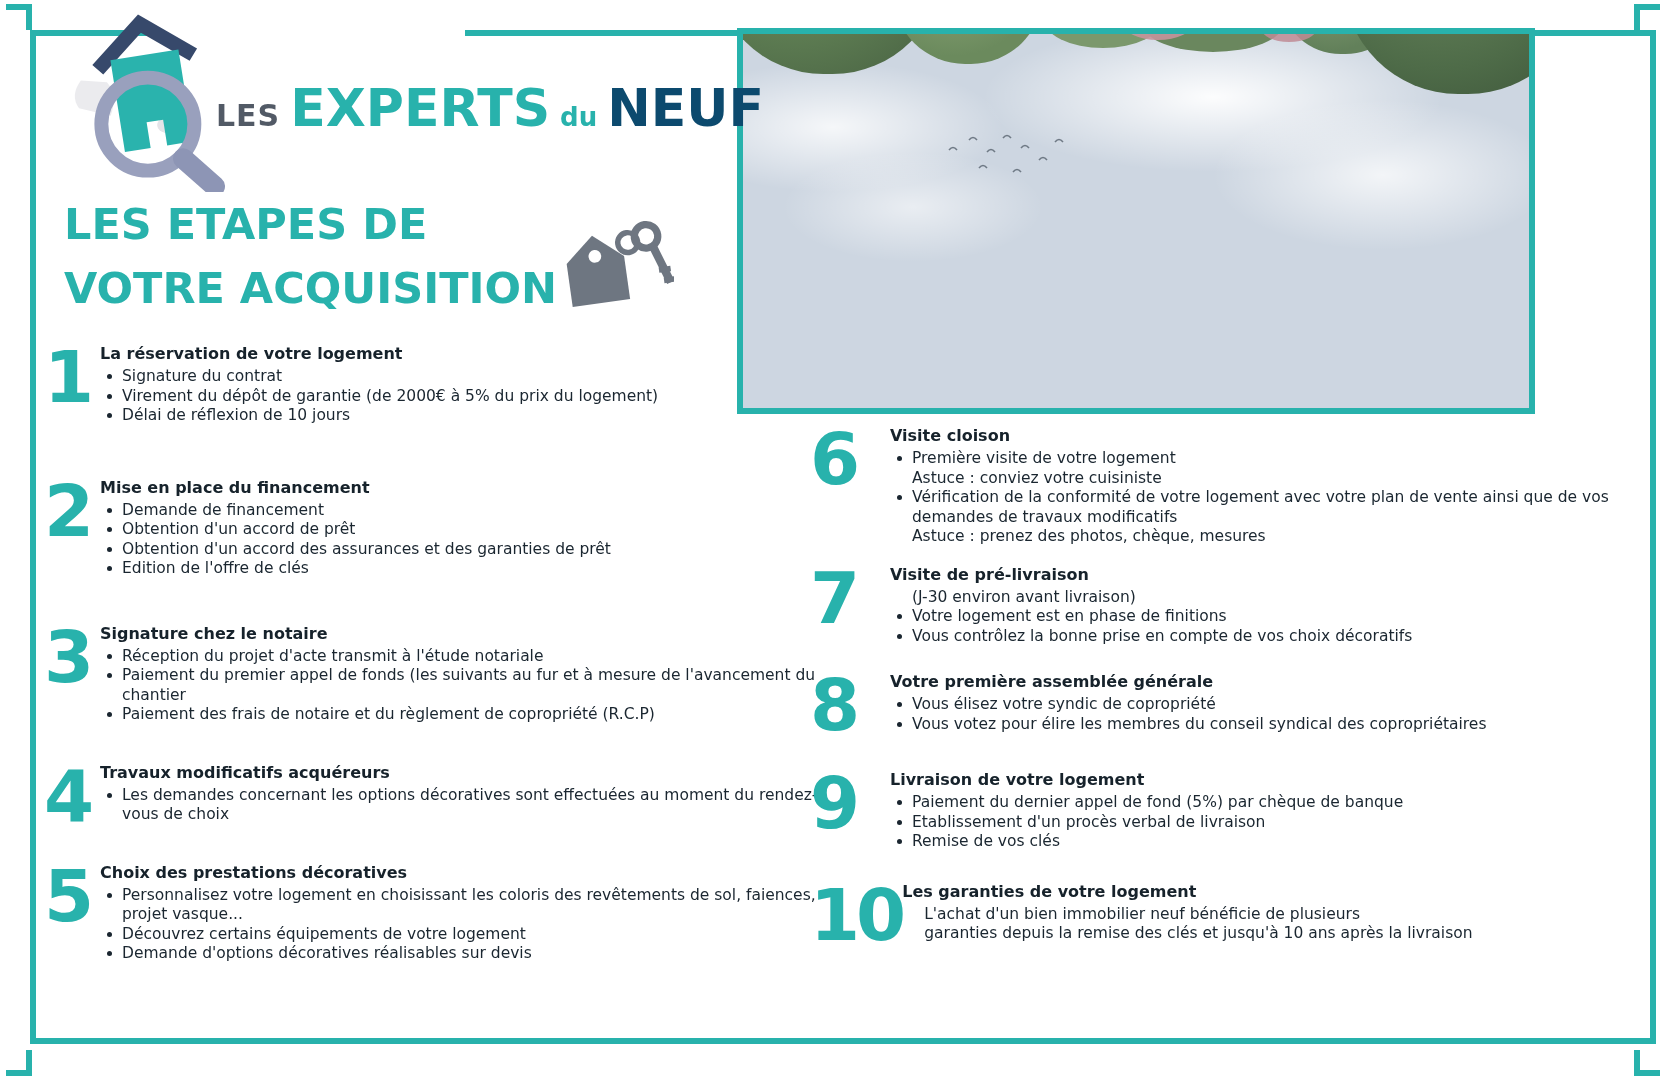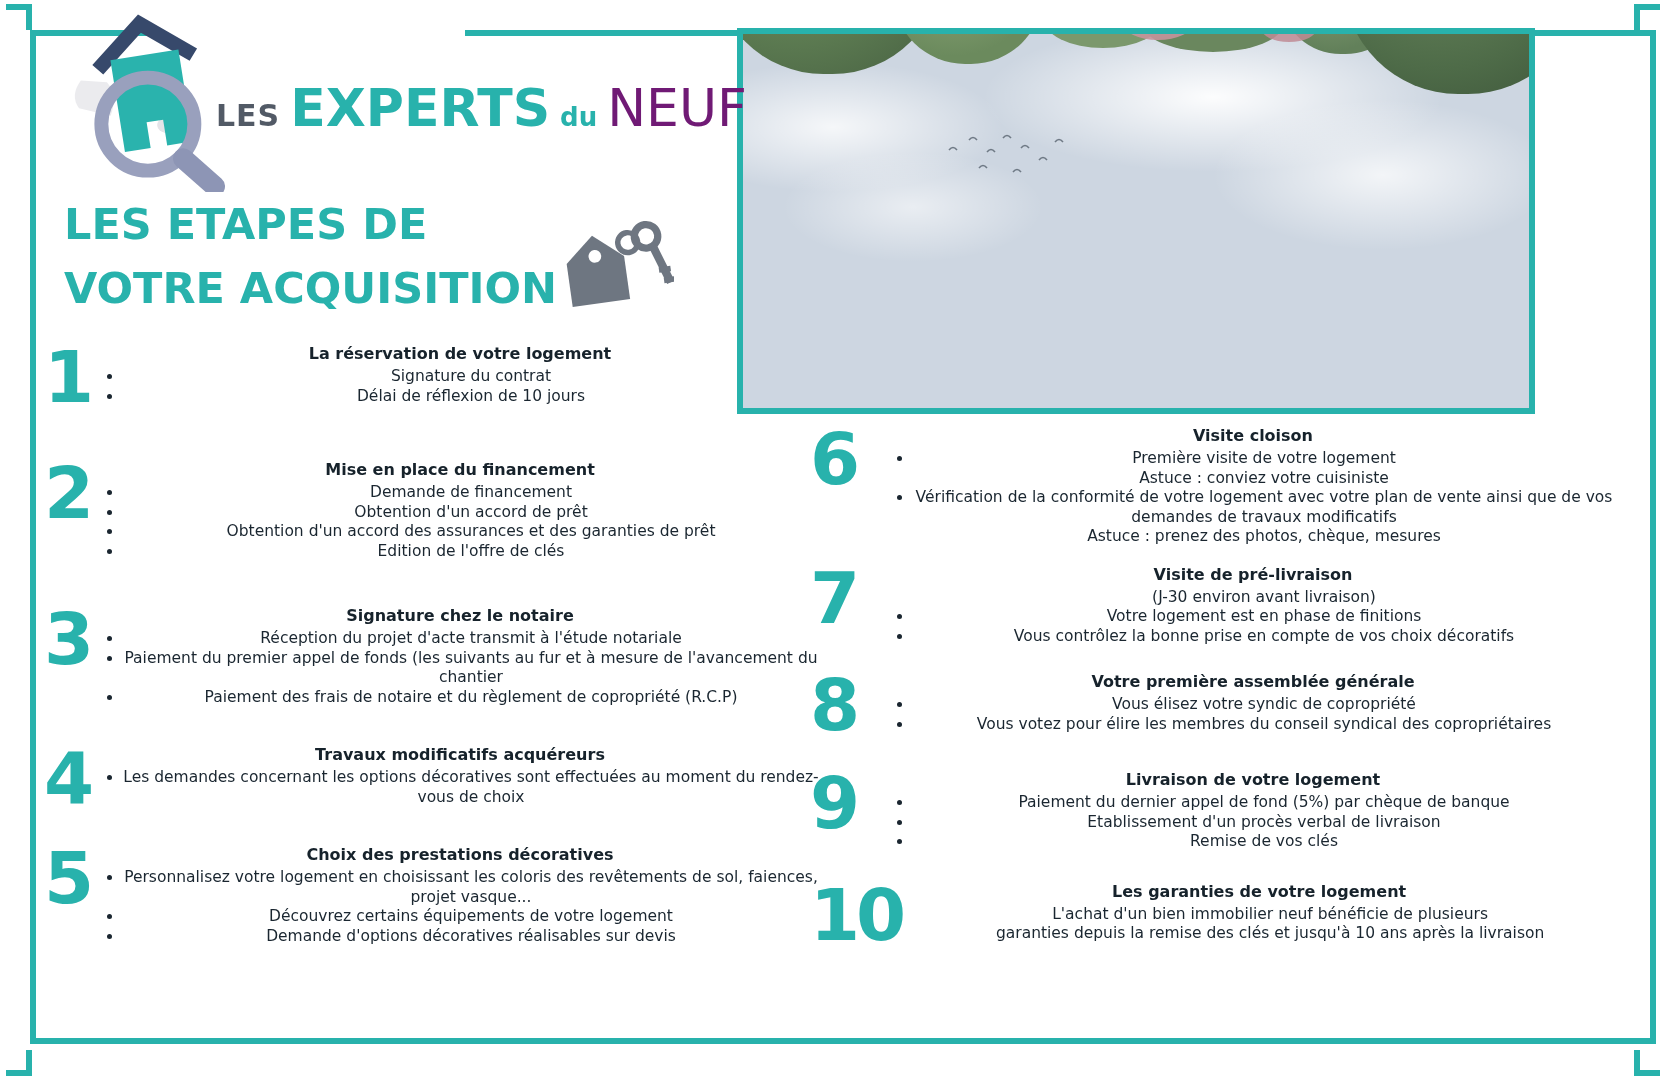--- a/index.html
+++ b/index.html
@@ -16,21 +16,21 @@
   .corner.bl { left:6px;    top:1050px;  border-bottom-width:6px; border-right-width:6px; }
   .corner.br { left:1634px; top:1050px;  border-bottom-width:6px; border-left-width:6px; }
   .border-gap { position:absolute; left:150px; top:28px; width:315px; height:12px; background:#fff; z-index:3; }
 
   
   .logo-mark { position:absolute; left:62px; top:6px; z-index:4; }
   .logo-text { position:absolute; left:216px; top:78px; z-index:4; display:flex; align-items:baseline; gap:10px; white-space:nowrap; }
   .logo-les    { font-size:30px; font-weight:600; color:#525a66; letter-spacing:1px; }
   .logo-experts{ font-size:52px; font-weight:700; color:#28b2ac; }
   .logo-du     { font-size:26px; font-weight:700; color:#28b2ac; }
-  .logo-neuf   { font-size:52px; font-weight:400; color:#701a75; }
+  .logo-neuf   { font-size:52px; font-weight:700; color:#0c4a6e; }
 
   
   .title { position:absolute; left:64px; top:192px; font-size:43px; font-weight:700;
            color:#28b2ac; line-height:64px; z-index:2; }
   .keys-icon { position:absolute; left:556px; top:218px; z-index:2; }
 
   
   .steps-col { position:absolute; }
   #left-steps  { left:44px;  top:342px; width:776px; }
   #right-steps { left:810px; top:424px; width:806px; }
@@ -39,21 +39,21 @@
   #left-steps  .step:nth-child(2){ margin-bottom:43px; }
   #left-steps  .step:nth-child(3){ margin-bottom:36px; }
   #left-steps  .step:nth-child(4){ margin-bottom:34px; }
   #right-steps .step:nth-child(1){ margin-bottom:16px; }
   #right-steps .step:nth-child(2){ margin-bottom:24px; }
   #right-steps .step:nth-child(3){ margin-bottom:32px; }
   #right-steps .step:nth-child(4){ margin-bottom:28px; }
   .step-number { flex:0 0 56px; font-size:72px; line-height:62px; font-weight:700;
                  color:#28b2ac; letter-spacing:-4px; margin-top:4px; }
   #right-steps .step-number { flex-basis:80px; }
-  .step-body { flex:1 1 auto; padding-top:2px;text-align:center; }
+  .step-body { flex:1 1 auto; padding-top:2px; }
   .step-title { font-size:16px; font-weight:700; line-height:20px; margin-bottom:3px; color:#16222b; }
   .step-item { position:relative; font-size:15.5px; line-height:19.5px; padding-left:22px; color:#1a2630; }
   .step-item.bulleted::before { content:""; position:absolute; left:7px; top:7px;
                                 width:5px; height:5px; border-radius:50%; background:#1a2630; }
 
   
   .photo { position:absolute; left:737px; top:28px; width:798px; height:386px;
            border:6px solid #28b2ac; overflow:hidden; background:#cdd6e1; z-index:2; }
   .photo * { position:absolute; }
   .sky { inset:0; background:linear-gradient(180deg,#b6c4d8 0%,#c9d3df 42%,#e3e5e8 100%); }
@@ -187,20 +187,21 @@
       <div class="bushpink2"></div>
     </div>
   </div>
 
   <div id="left-steps" class="steps-col">
       <div class="step">
         <div class="step-number">1</div>
         <div class="step-body">
           <div class="step-title">La réservation de votre logement</div>
           <div class="step-item bulleted">Signature du contrat</div>
+          <div class="step-item bulleted">Virement du dépôt de garantie (de 2000€ à 5% du prix du logement)</div>
           <div class="step-item bulleted">Délai de réflexion de 10 jours</div>
         </div>
       </div>
       <div class="step">
         <div class="step-number">2</div>
         <div class="step-body">
           <div class="step-title">Mise en place du financement</div>
           <div class="step-item bulleted">Demande de financement</div>
           <div class="step-item bulleted">Obtention d'un accord de prêt</div>
           <div class="step-item bulleted">Obtention d'un accord des assurances et des garanties de prêt</div>

